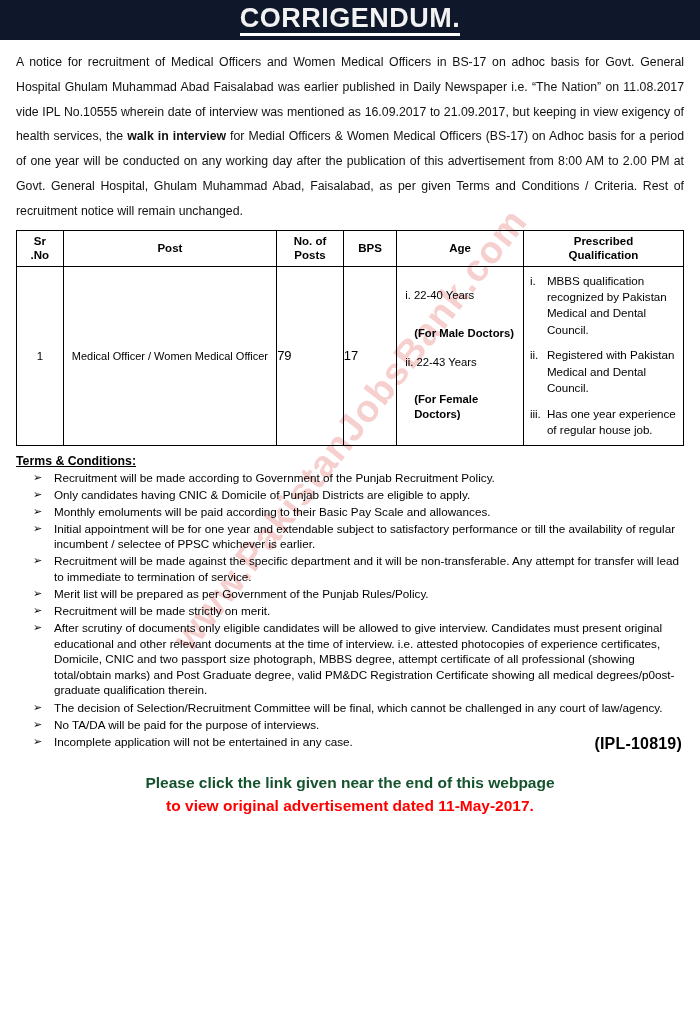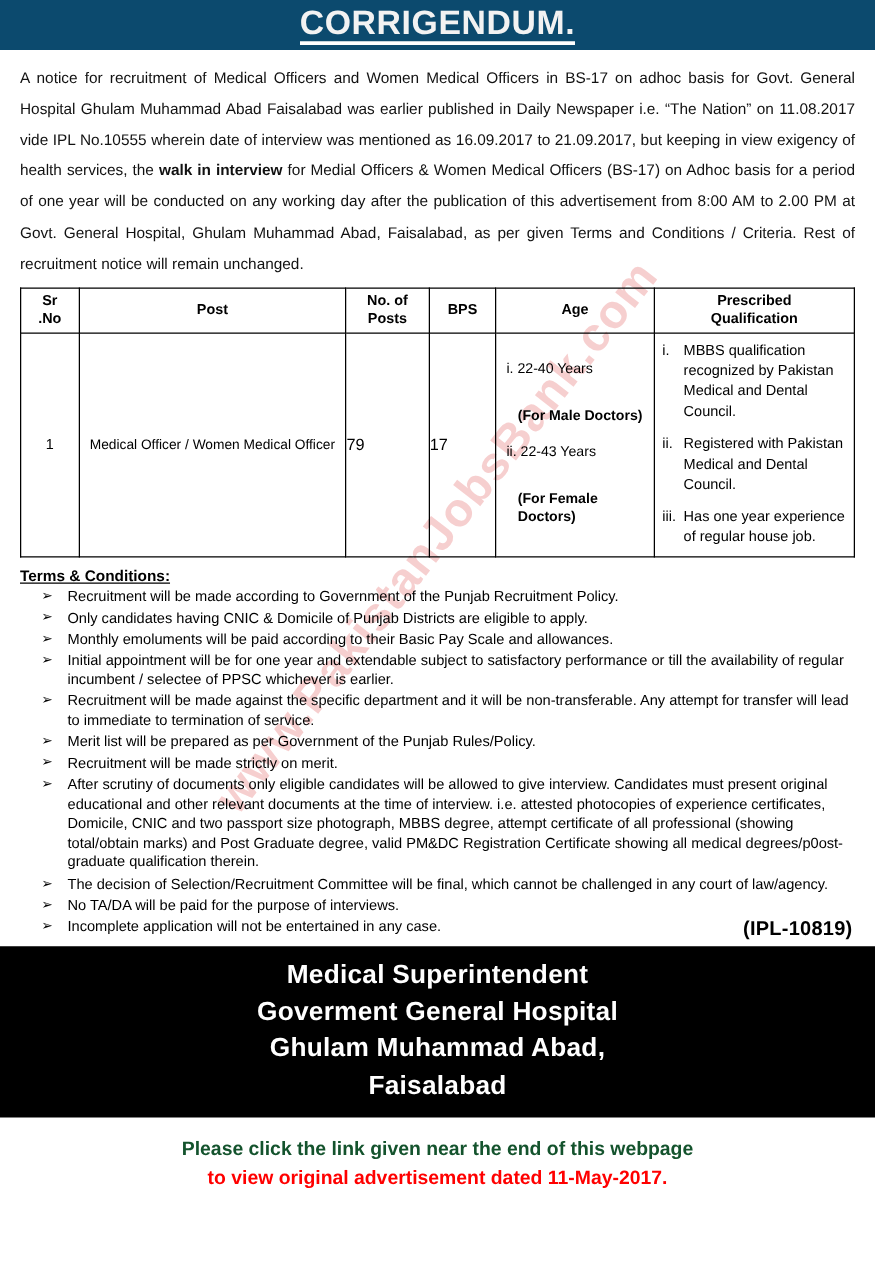--- a/index.html
+++ b/index.html
@@ -197,21 +197,21 @@
     line-height: 1.5;
   }
 </style>
 </head>
 <body>
 
 <div id="page">
 
   <div class="watermark" style="color: rgb(240, 168, 168);">www.PakistanJobsBank.com</div>
 
-  <div class="header-banner" style="background: #0c4a6e;">
+  <div class="header-banner" style="background: #0f172a;">
     <div class="header-title" style="color: rgb(242, 242, 242);">CORRIGENDUM.</div>
   </div>
 
   <div class="body-area">
 
     <p class="intro"><span>A notice for recruitment of Medical Officers and Women Medical Officers in BS-17 on adhoc basis for Govt. General Hospital Ghulam Muhammad Abad Faisalabad was earlier published in Daily Newspaper i.e. “The Nation” on 11.08.2017 vide IPL No.10555 wherein date of interview was mentioned as 16.09.2017 to 21.09.2017, but keeping in view exigency of health services, the </span><b>walk in interview</b><span> for Medial Officers &amp; Women Medical Officers (BS-17) on Adhoc basis for a period  of one year will be conducted on any working day after the publication of this advertisement from 8:00 AM to 2.00 PM at Govt. General Hospital, Ghulam Muhammad Abad, Faisalabad, as per given Terms and Conditions / Criteria. Rest of recruitment notice will remain unchanged.</span></p>
 
     <table class="post-table">
       <colgroup>
         <col class="col-sr">
@@ -287,25 +287,19 @@
       <li><span class="bullet-arrow">➢</span><span>The decision of Selection/Recruitment Committee will be final, which cannot be challenged in any court of law/agency.</span></li>
       <li><span class="bullet-arrow">➢</span><span>No TA/DA will be paid for the purpose of interviews.</span></li>
       <li><span class="bullet-arrow">➢</span><span>Incomplete application will not be entertained in any case.</span></li>
     </ul>
 
     <div class="ipl-row">
       <div class="ipl-number">(IPL-10819)</div>
     </div>
   </div>
 
-  <div class="footer-banner" style="background: rgb(0, 0, 0);">
-    <div class="footer-line" style="color: rgb(255, 255, 255);">Medical Superintendent</div>
-    <div class="footer-line" style="color: rgb(255, 255, 255);">Goverment General Hospital</div>
-    <div class="footer-line" style="color: rgb(255, 255, 255);">Ghulam Muhammad Abad,</div>
-    <div class="footer-line" style="color: rgb(255, 255, 255);">Faisalabad</div>
-  </div>
 
   <div class="red-notice">
     <div class="red-line" style="color: #14532d;">Please click the link given near the end of this webpage</div>
     <div class="red-line" style="color: rgb(255, 0, 0);">to view original advertisement dated 11-May-2017.</div>
   </div>
 
 </div>
 
 </body></html>

